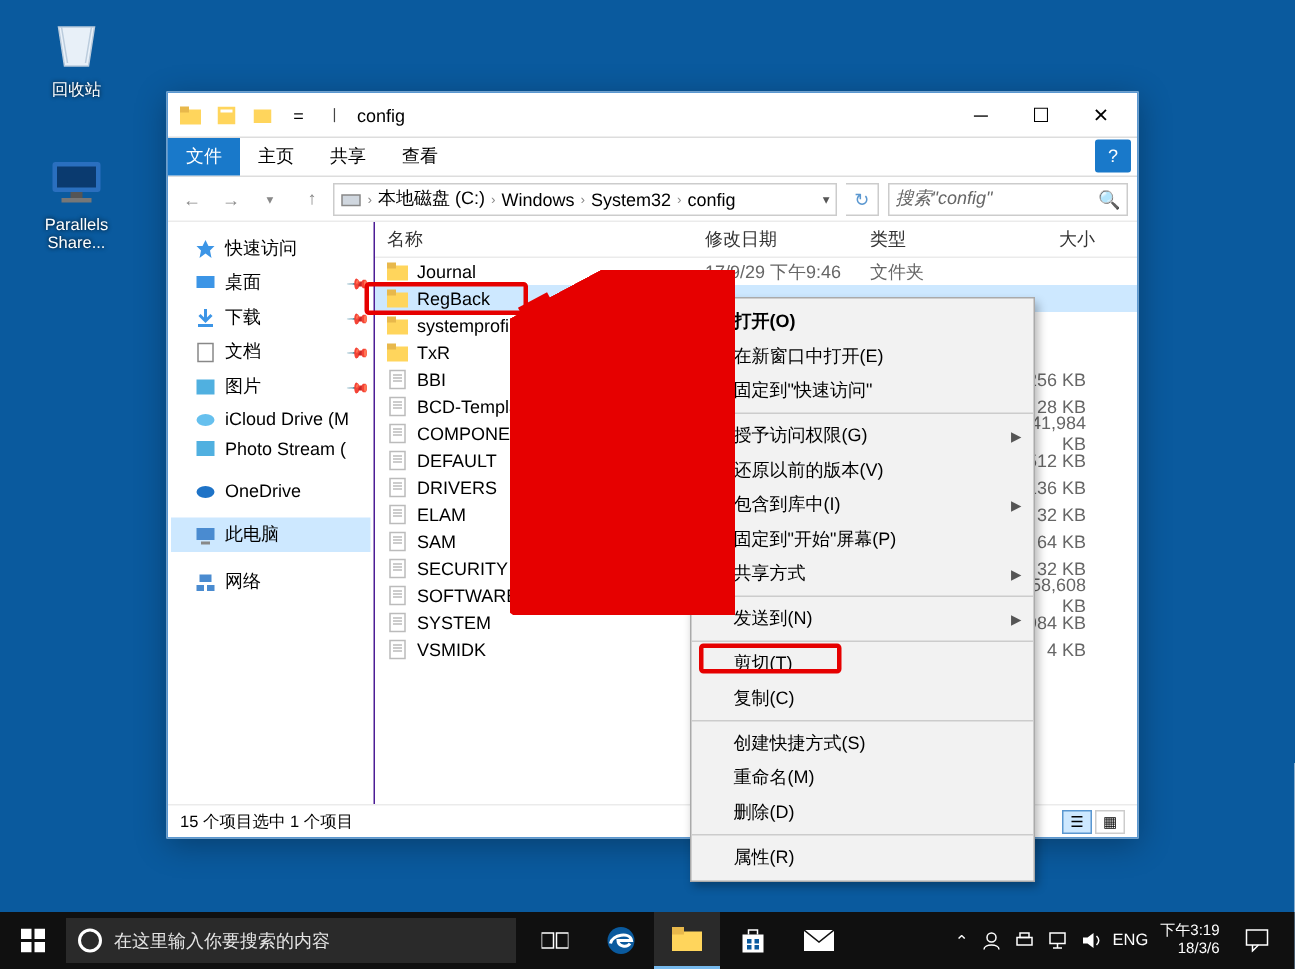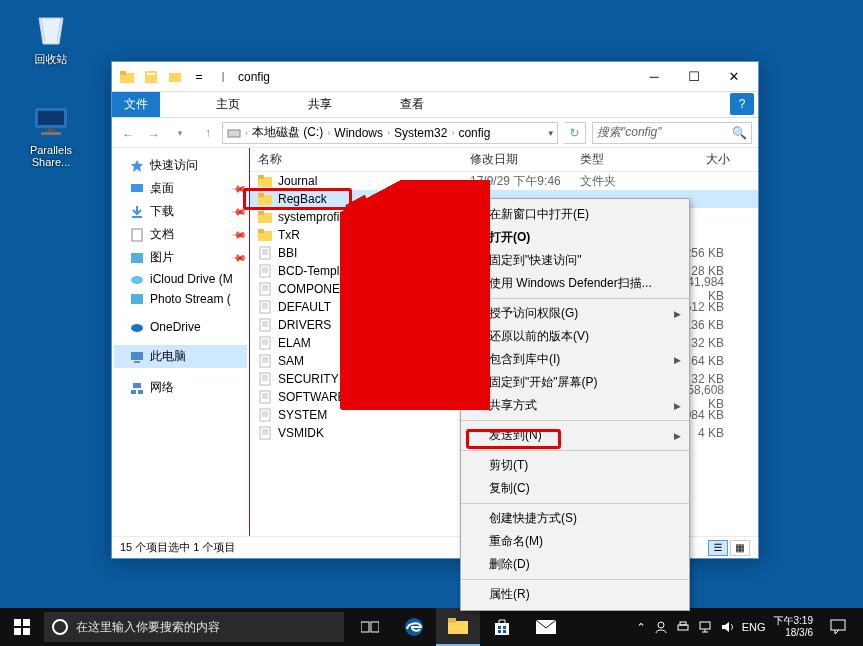--- a/index.html
+++ b/index.html
@@ -9,21 +9,21 @@
   .desktop-icon-label { text-shadow:0 0 3px #000; }
 
   .window { position:absolute; left:111px; top:61px; width:648px; height:498px; background:#fff; border:1px solid #5a97d0; box-shadow:0 4px 20px rgba(0,0,0,0.3); }
   .titlebar { height:30px; background:#fff; display:flex; align-items:center; padding:0 4px; border-bottom:1px solid #ddd; }
   .titlebar .qat { display:flex; gap:2px; align-items:center; }
   .titlebar .qat > * { width:22px; height:22px; display:flex; align-items:center; justify-content:center; }
   .titlebar .window-title { margin-left:4px; font-size:12px; }
   .titlebar .win-controls { margin-left:auto; display:flex; }
   .titlebar .win-controls > div { width:40px; height:30px; display:flex; align-items:center; justify-content:center; font-size:13px; }
 
-  .ribbon-tabs { height:26px; display:flex; align-items:flex-end; font-size:12px; border-bottom:1px solid #ddd;gap:44px; }
+  .ribbon-tabs { height:26px; display:flex; align-items:flex-end; font-size:12px; border-bottom:1px solid #ddd; }
   .ribbon-tab { padding:4px 12px; }
   .ribbon-tab.active { background:#1979ca; color:#fff; }
   .ribbon-tab.help { margin-left:auto; background:#1979ca; color:#fff; width:22px; height:22px; display:flex; align-items:center; justify-content:center; border-radius:2px; margin-right:4px; margin-bottom:2px; }
 
   .nav-row { height:30px; display:flex; align-items:center; gap:6px; padding:0 6px; font-size:12px; border-bottom:1px solid #ebebeb; }
   .nav-arrow { width:20px; height:20px; display:flex; align-items:center; justify-content:center; color:#888; }
   .nav-arrow.up { transform:rotate(-90deg); }
   .breadcrumb { flex:1; border:1px solid #ccc; height:22px; display:flex; align-items:center; padding:0 4px; gap:2px; }
   .bc-sep { color:#888; font-size:9px; margin:0 2px; }
   .bc-refresh { width:22px; height:22px; border:1px solid #ccc; border-left:none; display:flex; align-items:center; justify-content:center; color:#5a97d0; }
@@ -468,29 +468,23 @@
     <span>15 个项目</span>
     <span>选中 1 个项目</span>
     <div class="view-toggles">
       <div class="on">☰</div>
       <div>▦</div>
     </div>
   </div>
 </div>
 
 <div class="context-menu">
+  <div class="menu-item" style="font-weight:bold;">打开(O)</div>
   <div class="menu-item">在新窗口中打开(E)</div>
-  <div class="menu-item" style="font-weight:bold;">打开(O)</div>
   <div class="menu-item">固定到"快速访问"</div>
-  <div class="menu-item">
-    <span class="menu-shield"><svg width="14" height="14">
-          <path d="M7 1 L13 3 L13 7 C13 11 7 13 7 13 C7 13 1 11 1 7 L1 3 Z" fill="#0b78d0"></path>
-        </svg></span>
-    <span>使用 Windows Defender扫描...</span>
-  </div>
   <div class="menu-sep"></div>
   <div class="menu-item">
       <span>授予访问权限(G)</span>
       <span class="sub-arrow">▶</span>
     </div>
   <div class="menu-item">还原以前的版本(V)</div>
   <div class="menu-item">
       <span>包含到库中(I)</span>
       <span class="sub-arrow">▶</span>
     </div>

